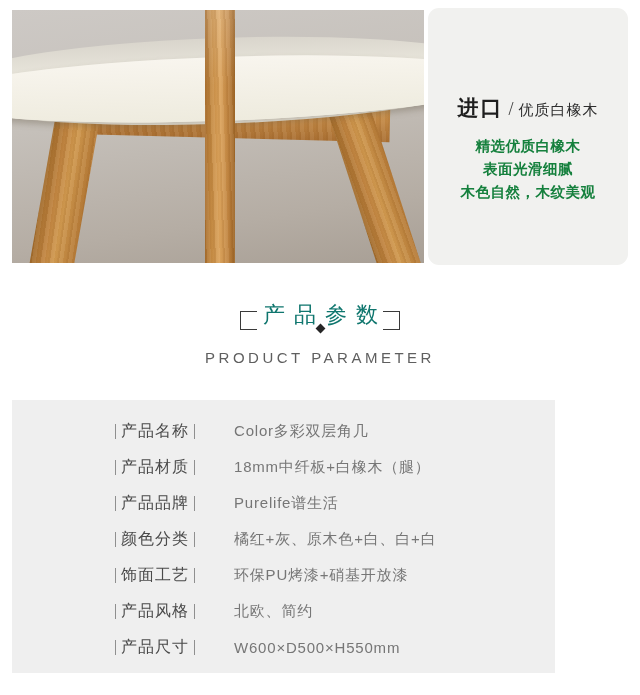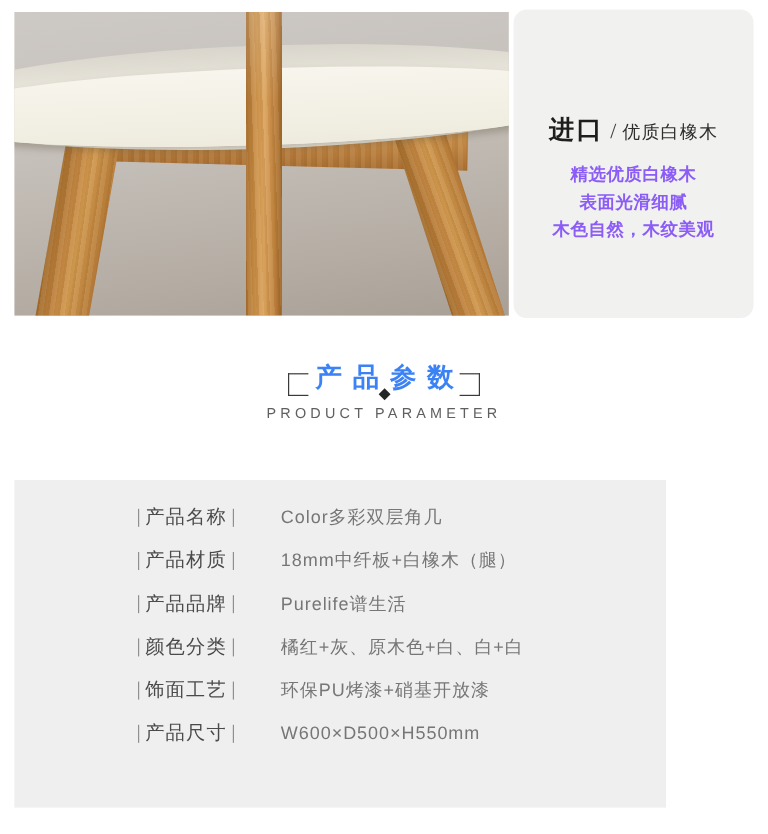--- a/index.html
+++ b/index.html
@@ -51,34 +51,34 @@
 
   
   .hero-panel {
     position:absolute; left:428px; top:8px; width:200px; height:257px;
     background:#f1f1ef; text-align:center; padding-top:86px;border-radius:11px;
   }
   .hero-title { font-family:"Liberation Serif","DejaVu Serif",serif; color:#1e1e1e; margin-bottom:13px; white-space:nowrap; }
   .hero-title-main  { font-size:21px; font-weight:bold; letter-spacing:2px; }
   .hero-title-slash { font-size:18px; color:#3c3c3c; margin:0 5px; }
   .hero-title-sub   { font-size:15px; color:#2e2e2e; letter-spacing:1px; }
-  .hero-line { font-size:14.5px; color:#8b5cf6; line-height:23px; font-weight:bold; letter-spacing:.5px; }
+  .hero-line { font-size:14.5px; color:#15803d; line-height:23px; font-weight:bold; letter-spacing:.5px; }
 
   
   .param-header { position:absolute; top:301px; left:0; width:100%; text-align:center; }
   .ph-row { display:flex; justify-content:center; align-items:flex-start; }
   .ph-title {
     font-family:"Liberation Serif","DejaVu Serif",serif;
-    font-size:22px; font-weight:bold; letter-spacing:9px; color:#3b82f6; line-height:28px;
+    font-size:22px; font-weight:normal; letter-spacing:9px; color:#0f766e; line-height:28px;
   }
   .bk { width:17px; height:19px; margin-top:10px; }
   .bk-l { border:1px solid #3a3a3a; border-right:none; margin-right:6px; }
   .bk-r { border:1px solid #3a3a3a; border-left:none; margin-left:-4px; }
   .diamond { width:7px; height:7px; background:#262626; transform:rotate(45deg); margin:-5px auto 0; }
-  .ph-sub { margin-top:5px; font-size:12px; color:#5f5f5f; letter-spacing:3.5px; }
+  .ph-sub { margin-top:17px; font-size:15px; color:#5f5f5f; letter-spacing:3.5px; }
 
   
   .specs {
     position:absolute; left:12px; top:400px; width:543px; height:273px;
     background:#efefef; padding:13px 0 0 103px;
   }
   .spec-row { display:flex; align-items:center; height:36px; }
   .spec-label { display:flex; align-items:center; color:#4a4a4a; font-size:16px; letter-spacing:1px; white-space:nowrap; }
   .vbar { width:1px; height:15px; background:#8f8f8f; }
   .vbar-l { margin-right:5px; } .vbar-r { margin-left:5px; }
@@ -156,20 +156,28 @@
       <span class="spec-label">
           <span class="vbar vbar-l"></span>
           <span>饰面工艺</span>
           <span class="vbar vbar-r"></span>
         </span>
       <span class="spec-value">环保PU烤漆+硝基开放漆</span>
     </div>
     <div class="spec-row">
       <span class="spec-label">
           <span class="vbar vbar-l"></span>
+          <span>产品风格</span>
+          <span class="vbar vbar-r"></span>
+        </span>
+      <span class="spec-value">北欧、简约</span>
+    </div>
+    <div class="spec-row">
+      <span class="spec-label">
+          <span class="vbar vbar-l"></span>
           <span>产品尺寸</span>
           <span class="vbar vbar-r"></span>
         </span>
       <span class="spec-value">W600×D500×H550mm</span>
     </div>
   </section>
 
 </div>
 
 </body></html>

